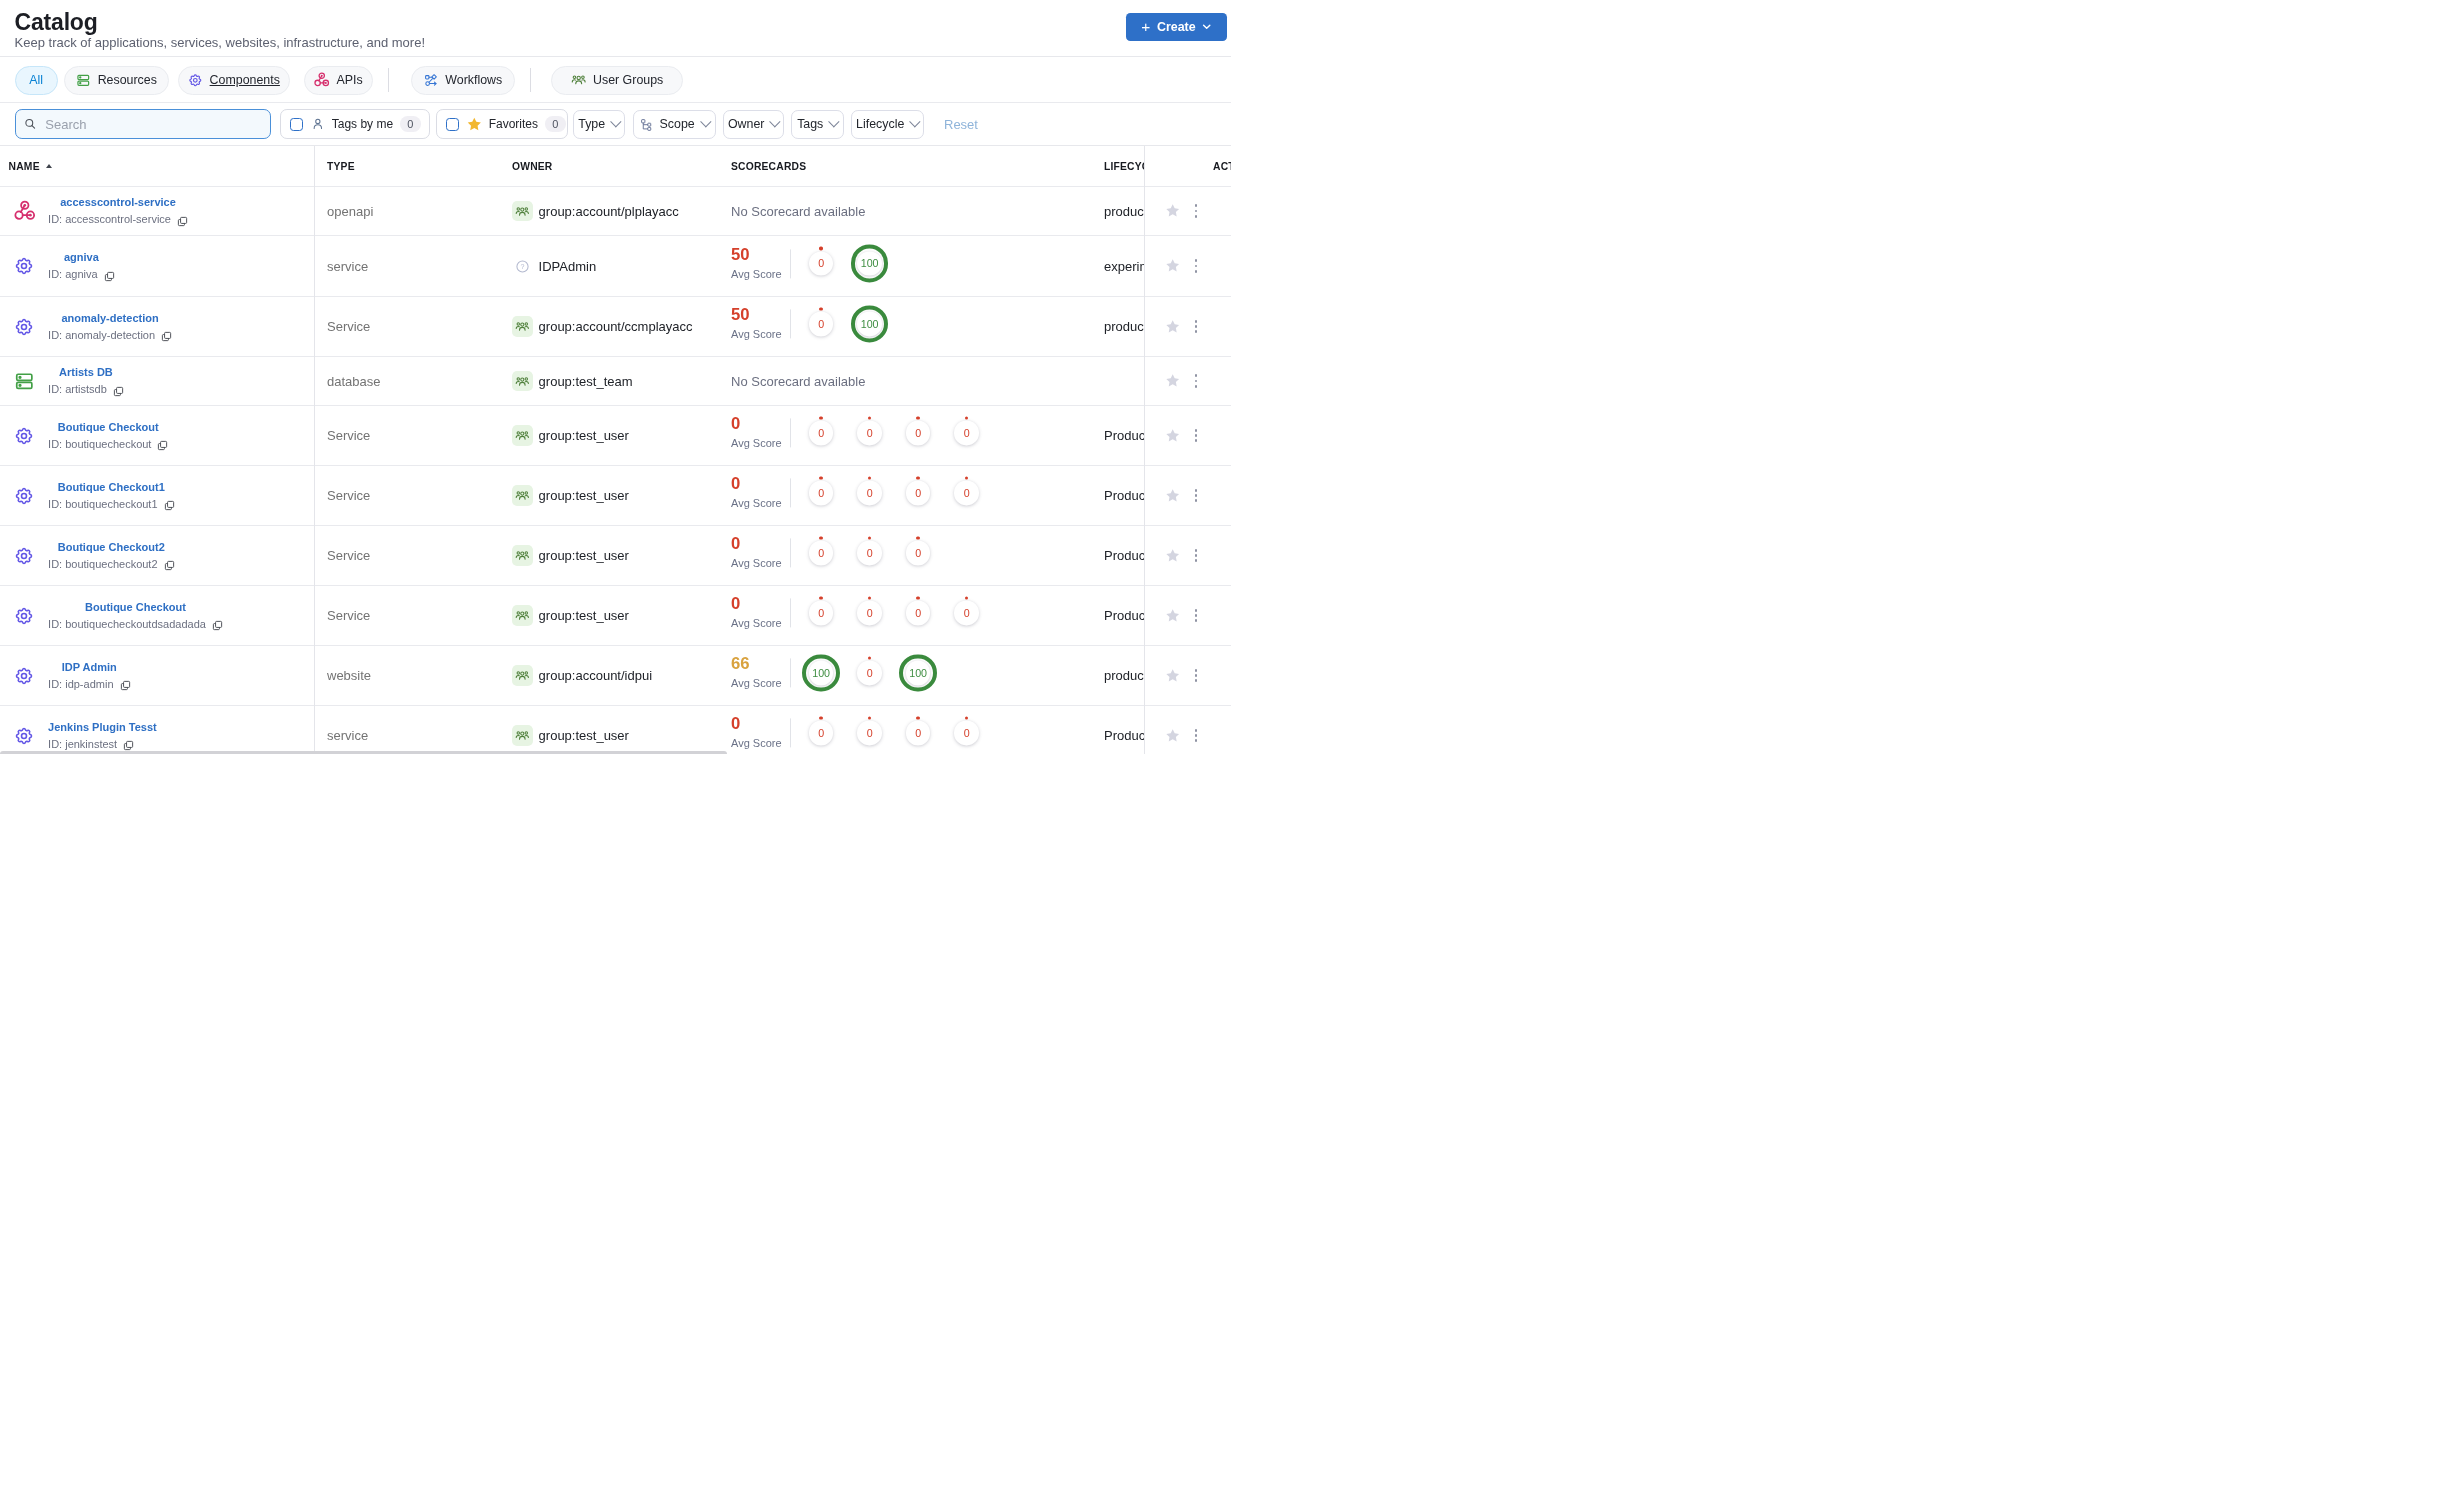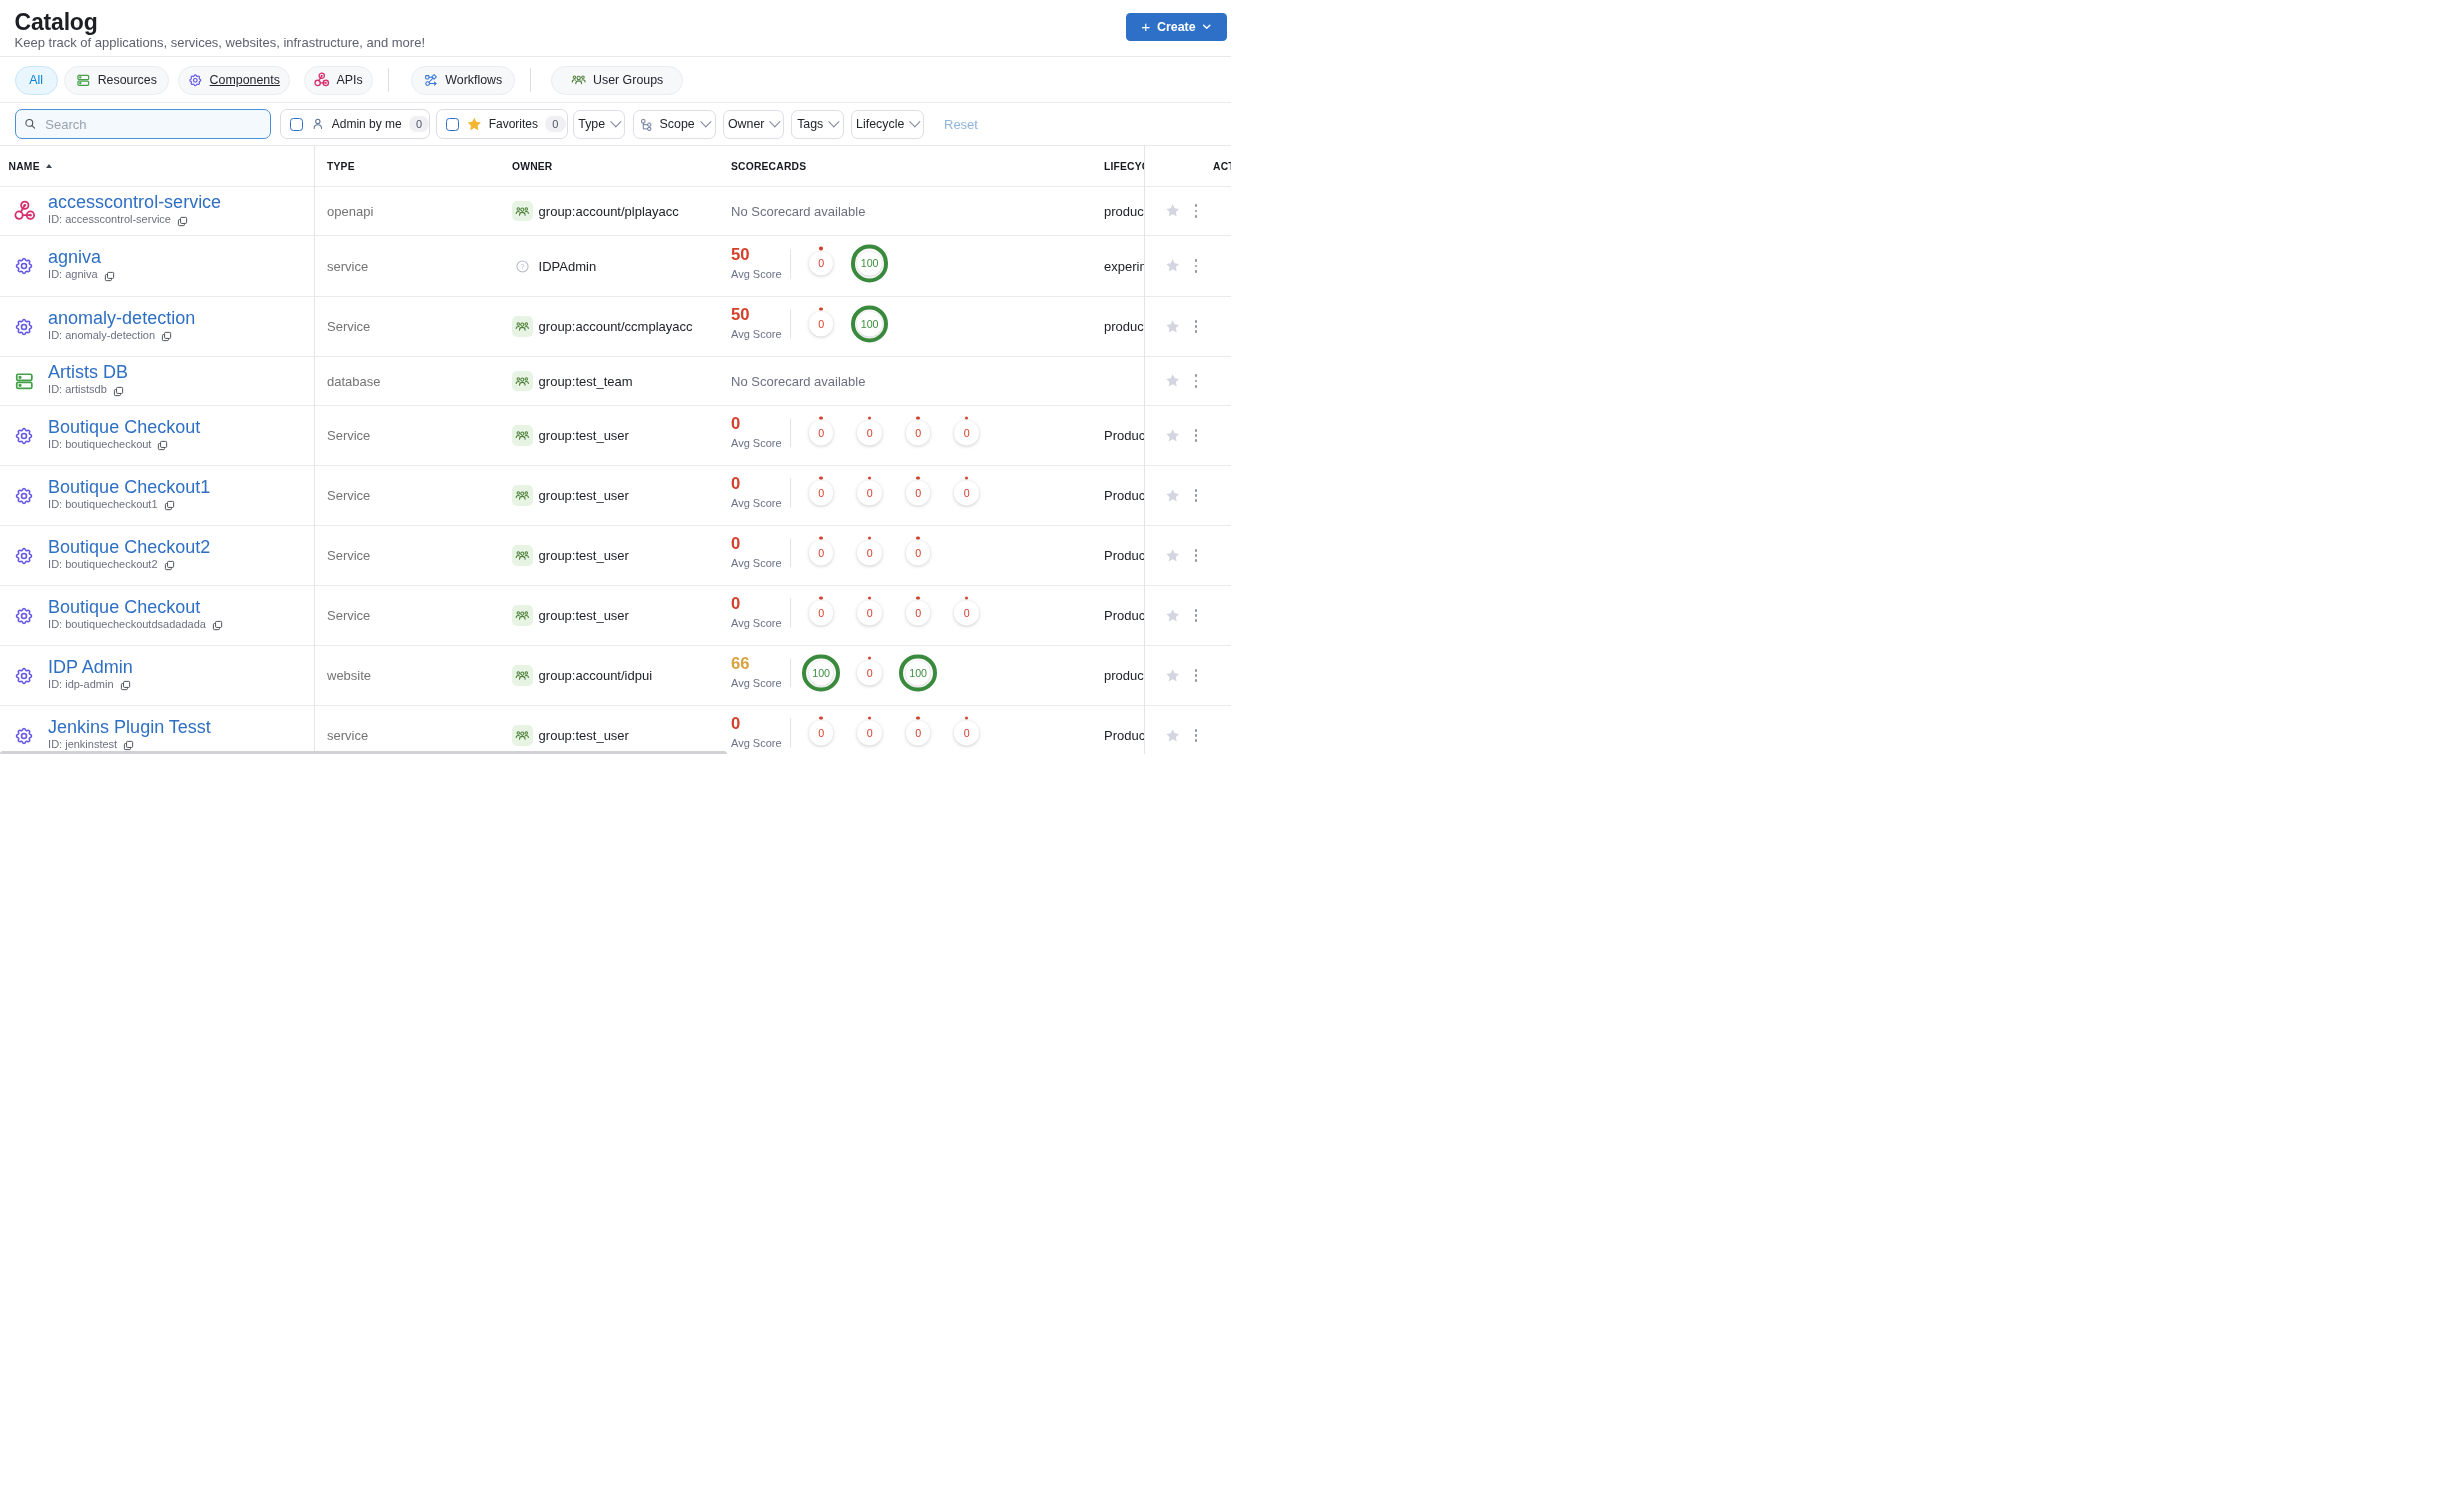--- a/index.html
+++ b/index.html
@@ -53,21 +53,21 @@
     font-weight:700; color:#181a20; letter-spacing:0.2px; }
   .sort-tri { width:0; height:0; border-left:3.4px solid transparent; border-right:3.4px solid transparent;
     border-bottom:4.3px solid #3f434c; margin-left:6px; margin-top:-0.9px; }
   .rows { position:relative; }
   .row { position:relative; border-bottom:0.9px solid #e9eaee; background:#fff; }
   .row-clip { position:absolute; left:0; top:0; bottom:0; width:1144px; overflow:hidden; }
 
   .cell-name { position:absolute; left:13.7px; top:0; bottom:0; display:flex; align-items:center; }
   .kind-icon { width:21.4px; display:flex; align-items:center; justify-content:center; flex:none; }
   .name-block { margin-left:13px; }
-  .name-link { font-size:18px; font-weight:400; color:#2e6fc4; cursor:pointer; line-height:15.4px; display:block; }
+  .name-link { font-size:11px; font-weight:700; color:#2e6fc4; cursor:pointer; line-height:15.4px; display:block;text-align:center; }
   .id-line { margin-top:2.6px; font-size:11px; color:#6c7080; display:flex; align-items:flex-end; gap:6px; line-height:13.7px; }
 
   .cell-type { position:absolute; left:327px; top:0; bottom:0; display:flex; align-items:center;
     font-size:13px; color:#737373; }
   .cell-owner { position:absolute; left:512px; top:0; bottom:0; display:flex; align-items:center; }
   .owner-avatar { width:20.6px; height:20.6px; border-radius:5.1px; background:#e7f4e3; display:flex;
     align-items:center; justify-content:center; flex:none; }
   .owner-q { width:20.6px; display:flex; align-items:center; justify-content:center; flex:none; }
   .owner-label { margin-left:6px; font-size:13px; color:#202329; }
 
@@ -196,21 +196,21 @@
   </div>
 
   <div class="check-card" style="left:280px; width:150px;">
     <span class="checkbox"></span>
     <svg width="13.7" height="13.7" viewBox="0 0 20 20" style="margin-left:1.7px;">
       <g fill="none" stroke="#5d7290" stroke-width="1.5" stroke-linecap="round">
         <circle cx="10" cy="6.4" r="3.1"></circle>
         <path d="M4.6 16.8 c0-3 2.4-5.4 5.4-5.4 s5.4 2.4 5.4 5.4"></path>
       </g>
     </svg>
-    <span class="card-label">Admin by me</span>
+    <span class="card-label">Tags by me</span>
     <span class="count-badge">0</span>
   </div>
 
   <div class="check-card" style="left:436px; width:132px;">
     <span class="checkbox"></span>
     <svg width="14.6" height="14.6" viewBox="0 0 18 18" style="margin-left:1.7px;">
       <path d="M9 0.9 l2.5 5.07 5.6 .81 -4.05 3.95 .96 5.57 L9 13.67 3.99 16.3 4.95 10.73 0.9 6.78 l5.6 -.81 Z" fill="#f2b72e"></path>
     </svg>
     <span class="card-label">Favorites</span>
     <span class="count-badge">0</span>

